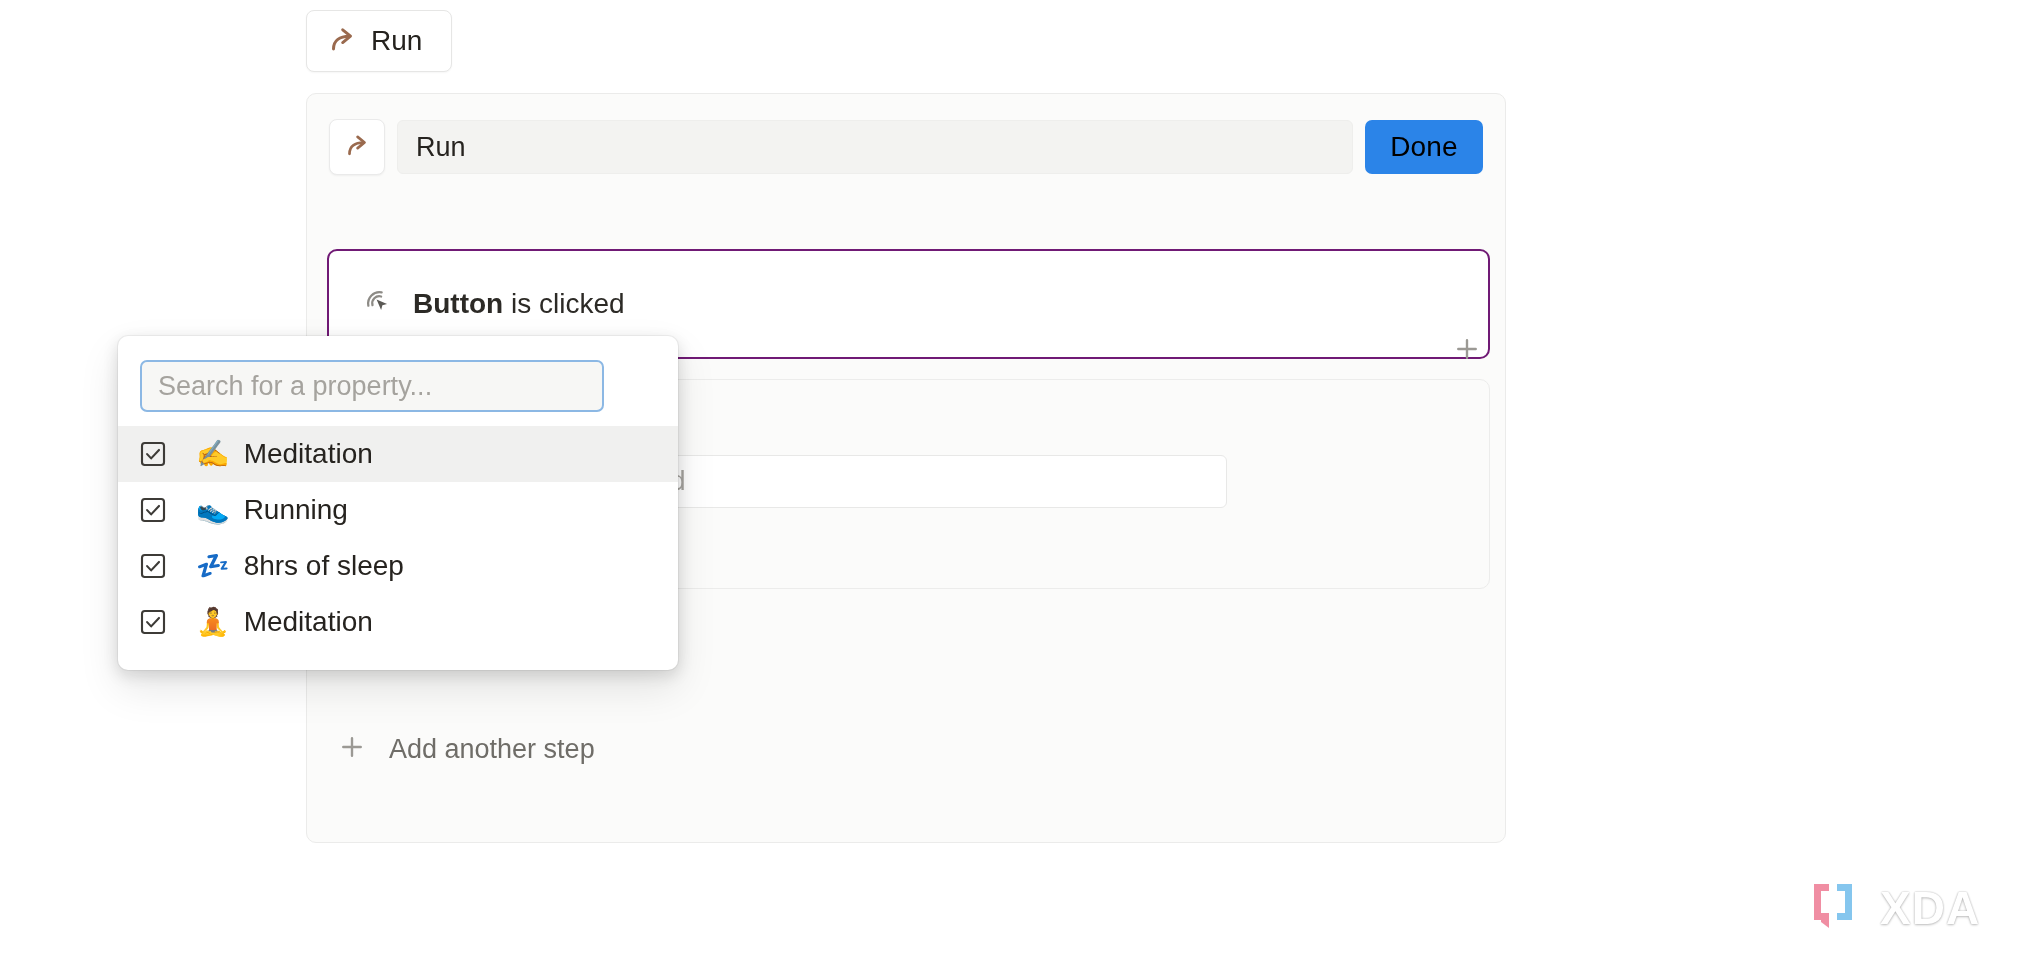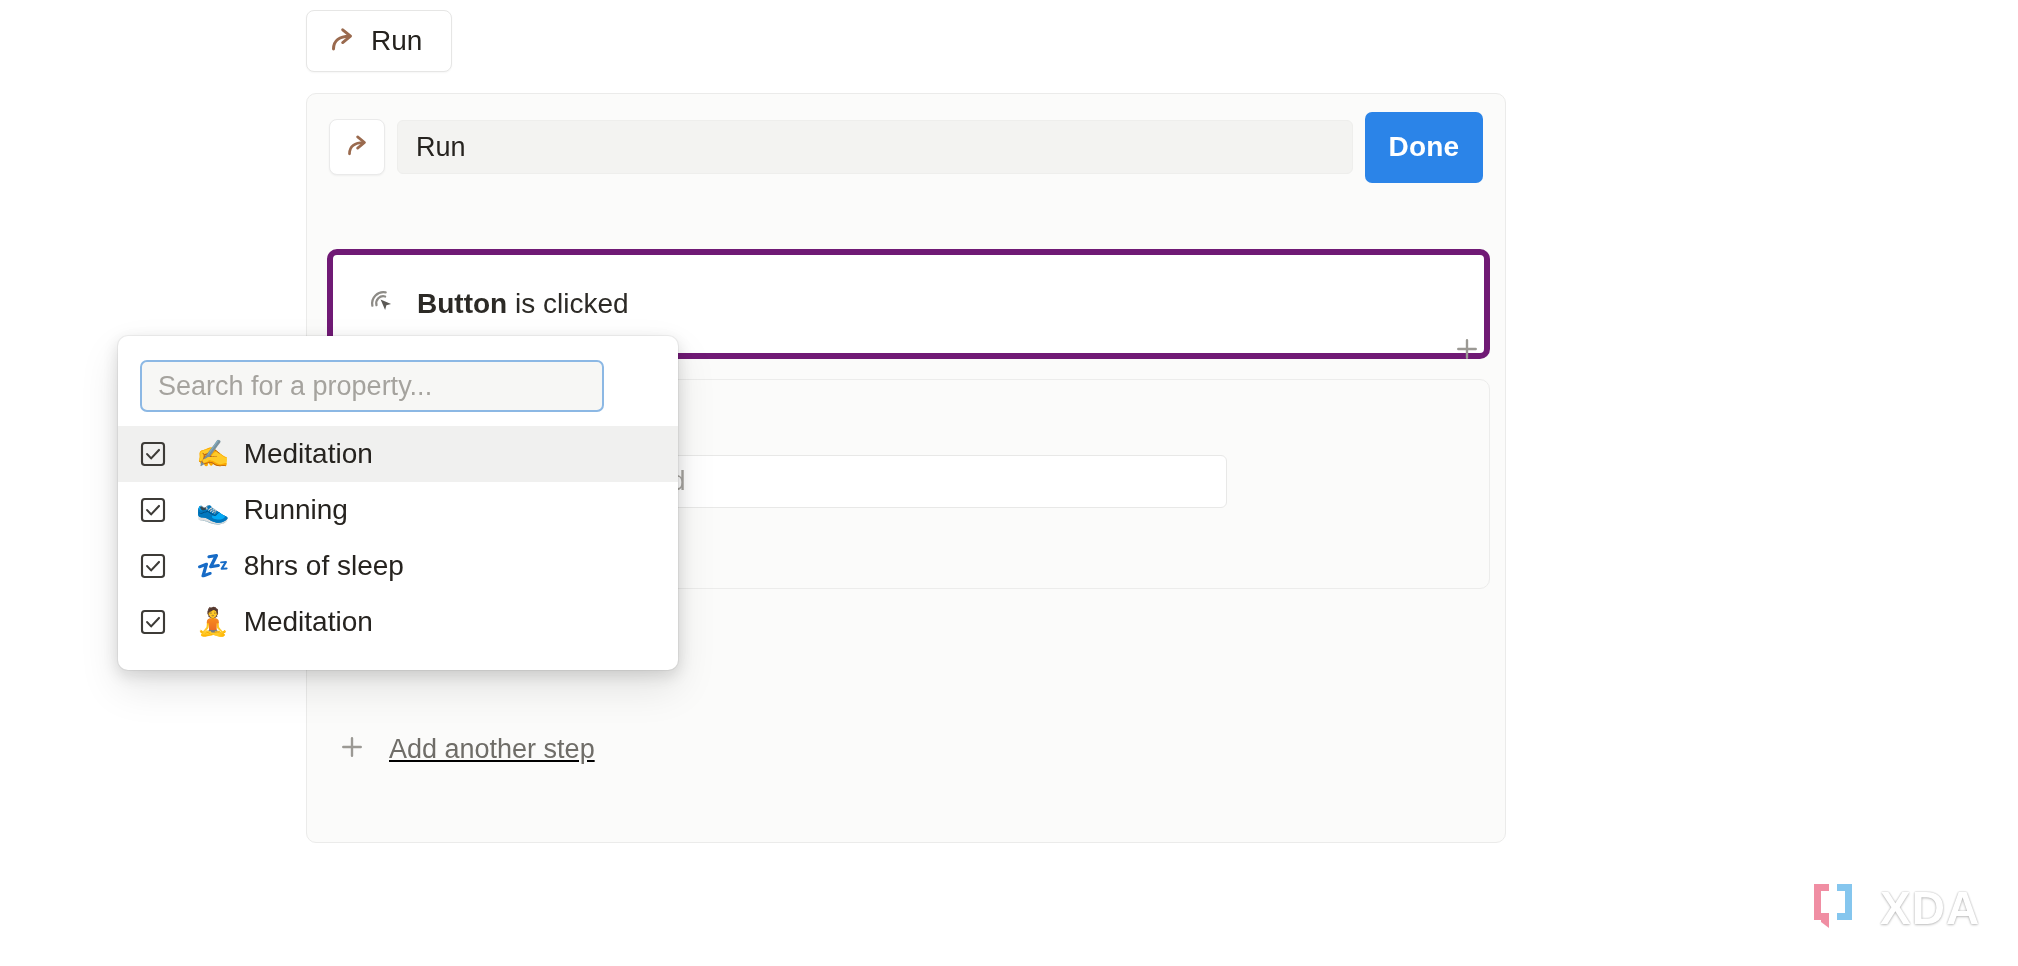--- a/index.html
+++ b/index.html
@@ -85,28 +85,28 @@
     border: 1px solid #eeeeec;
     border-radius: 6px;
     display: flex;
     align-items: center;
     padding: 0 18px;
     font-size: 27px;
     color: #26231f;
   }
   .done-btn {
     flex: 0 0 auto;
-    height: 71px;
+    height: 54px;
     min-width: 118px;
     background: #2b84e8;
-    color: #ffffff;
+    color: #000000;
     border: none;
     border-radius: 7px;
     font-size: 28px;
-    font-weight: 700;
+    font-weight: 400;
     font-family: "Liberation Sans", sans-serif;
     cursor: pointer;
     padding: 0 22px;
     letter-spacing: 0.2px;
   }
 
   
   .section-label {
     position: absolute;
     left: 22px;
@@ -117,21 +117,21 @@
 
   
   .trigger-card {
     position: absolute;
     left: 20px;
     top: 155px;
     width: 1163px;
     height: 110px;
     box-sizing: border-box;
     background: #ffffff;
-    border: 6px solid #701a75;
+    border: 2px solid #701a75;
     border-radius: 10px;
   }
   .trigger-row {
     position: absolute;
     left: 32px;
     top: 0;
     height: 100%;
     display: flex;
     align-items: center;
     gap: 18px;
@@ -214,21 +214,20 @@
 
   
   .add-step {
     position: absolute;
     left: 30px;
     top: 638px;
     display: flex;
     align-items: center;
     gap: 22px;
     cursor: pointer;
-    text-decoration: underline;
   }
   .add-step .txt {
     font-size: 27px;
     color: #6f6d68;
   }
 
   
   .popover {
     position: absolute;
     left: 118px;

